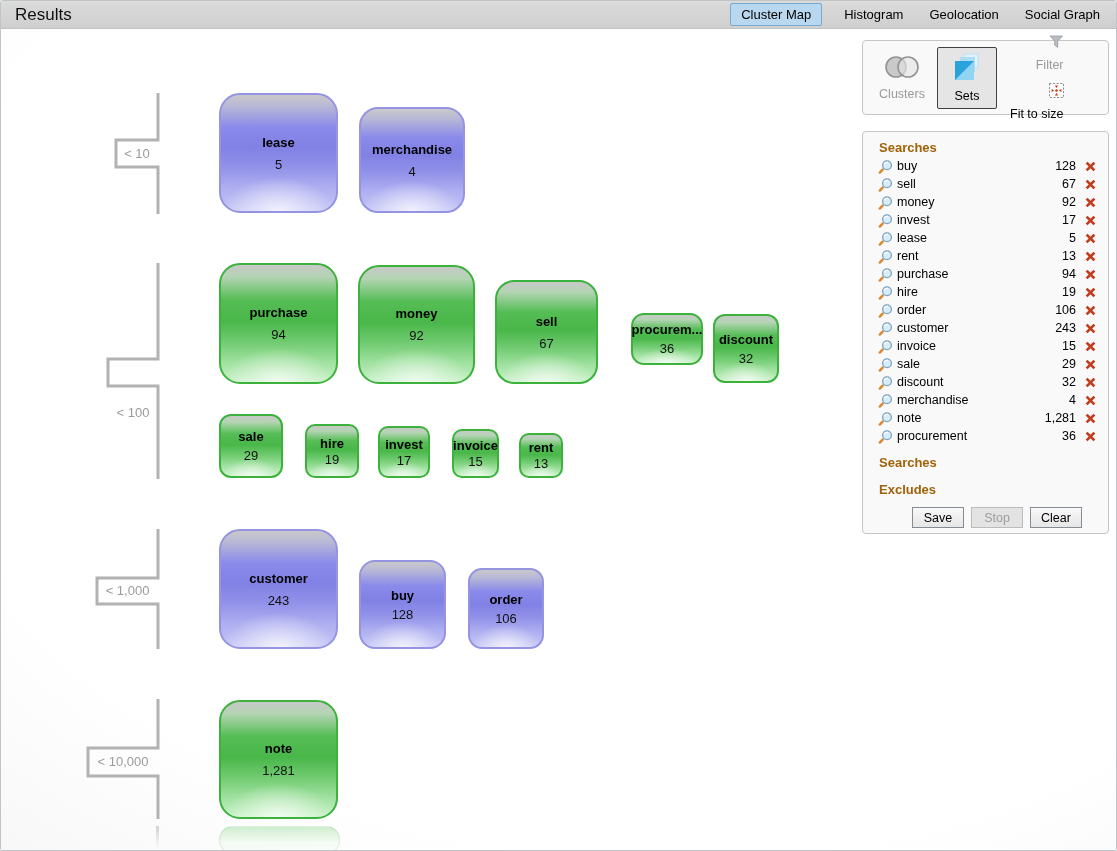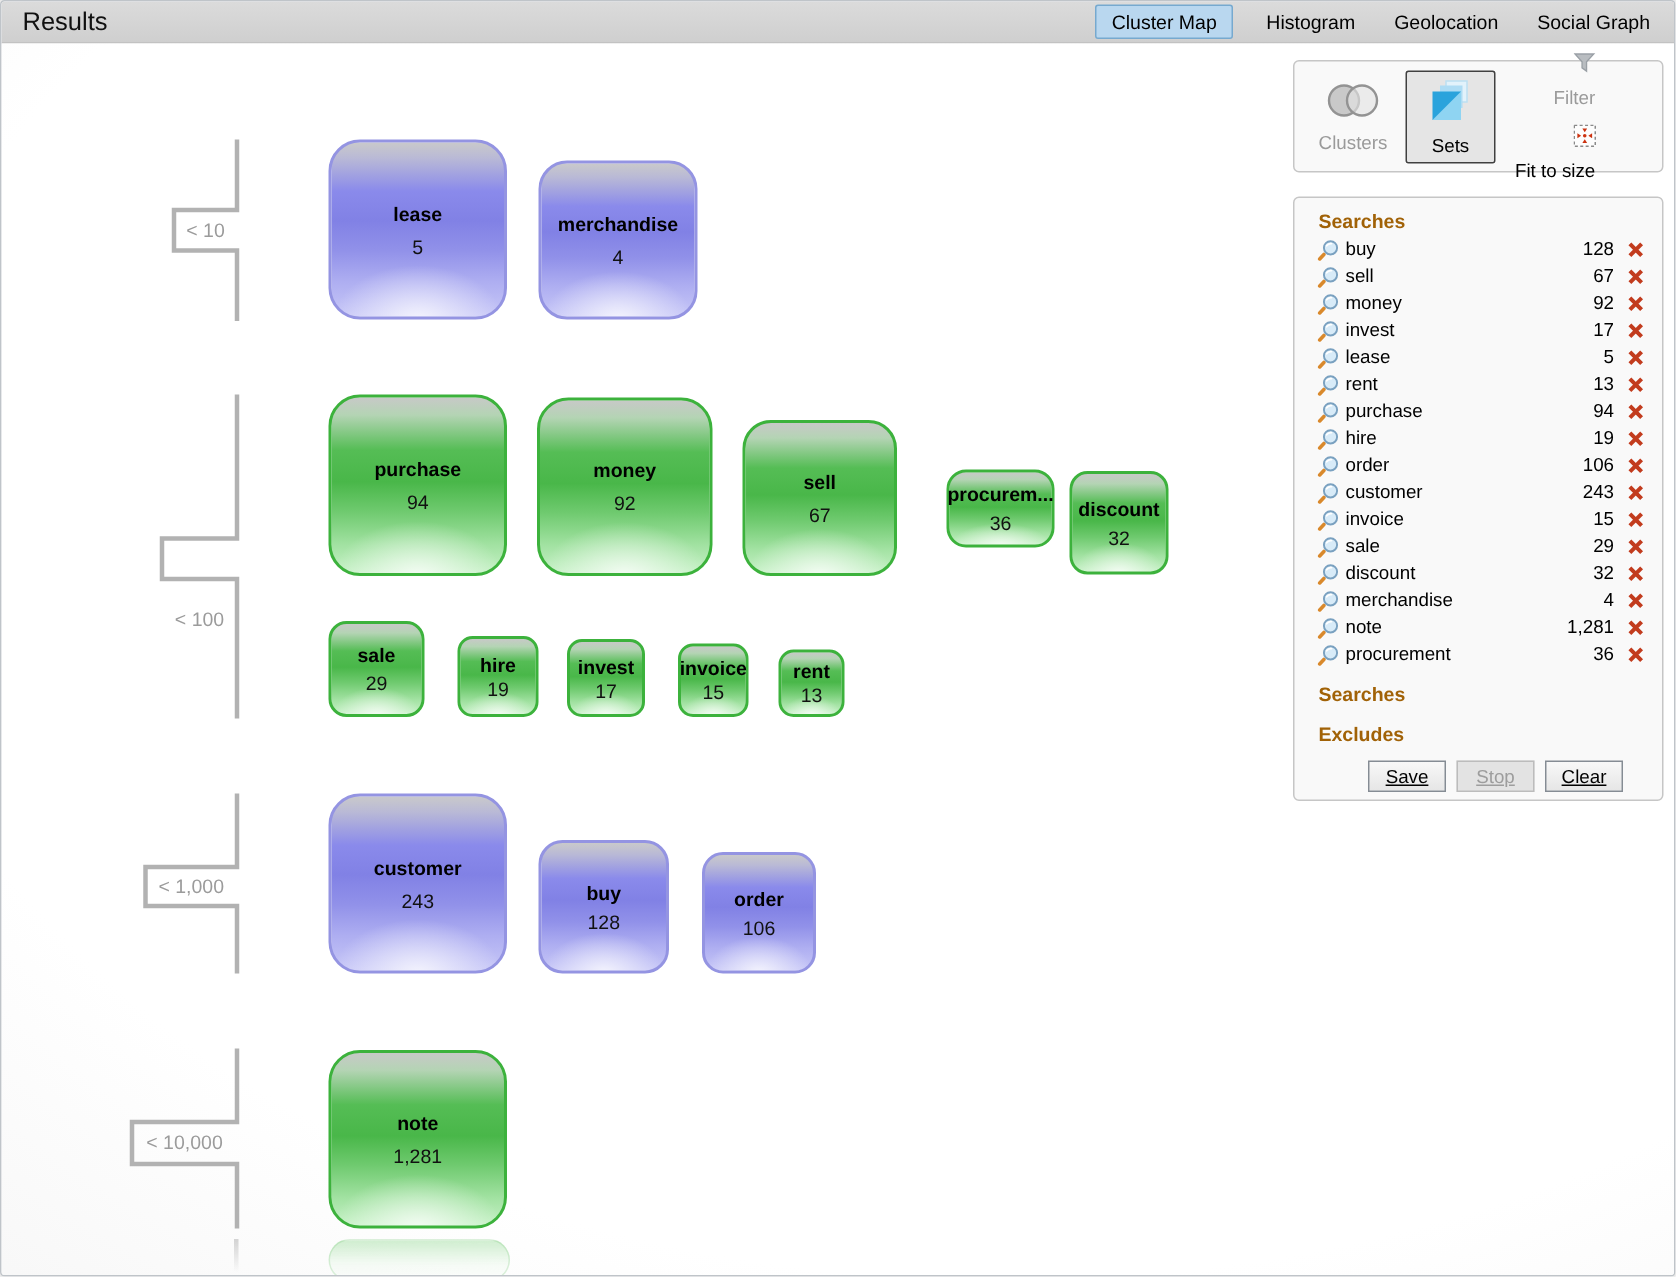--- a/index.html
+++ b/index.html
@@ -43,21 +43,21 @@
   .sec-heading{font-weight:bold;color:#a16207;font-size:13px;margin:8px 0 2px 16px;}
   .sec-heading.mid{margin:10px 0 0 16px;}
   .sec-heading.mid2{margin:12px 0 0 16px;}
   #search-list{margin-top:2px;}
   .search-row{height:18px;display:flex;align-items:center;padding:0 12px 0 15px;}
   .mag{display:flex;flex:none;}
   .slabel{margin-left:4px;font-size:12.5px;color:#000;flex:1;white-space:nowrap;}
   .scount{font-size:12.5px;color:#000;text-align:right;min-width:36px;}
   .sdel{margin-left:9px;display:flex;flex:none;cursor:default;}
   .btn-row{display:flex;justify-content:flex-end;gap:7px;margin:10px 26px 0 0;}
-  .btn{height:21px;min-width:52px;font-size:12.5px;font-family:inherit;background:linear-gradient(#f8f8f8,#e6e6e6);border:1px solid #858c94;border-radius:0;color:#000;padding:0 10px;text-decoration:underline;}
+  .btn{height:21px;min-width:52px;font-size:12.5px;font-family:inherit;background:linear-gradient(#f8f8f8,#e6e6e6);border:1px solid #858c94;border-radius:0;color:#000;padding:0 10px;}
   .btn.disabled{background:#e3e3e3;border-color:#bcbcbc;color:#9d9d9d;}
 </style>
 </head>
 <body>
 
 <div class="window">
 
   <div class="topbar">
     <span class="title">Results</span>
     <div class="tabs">

